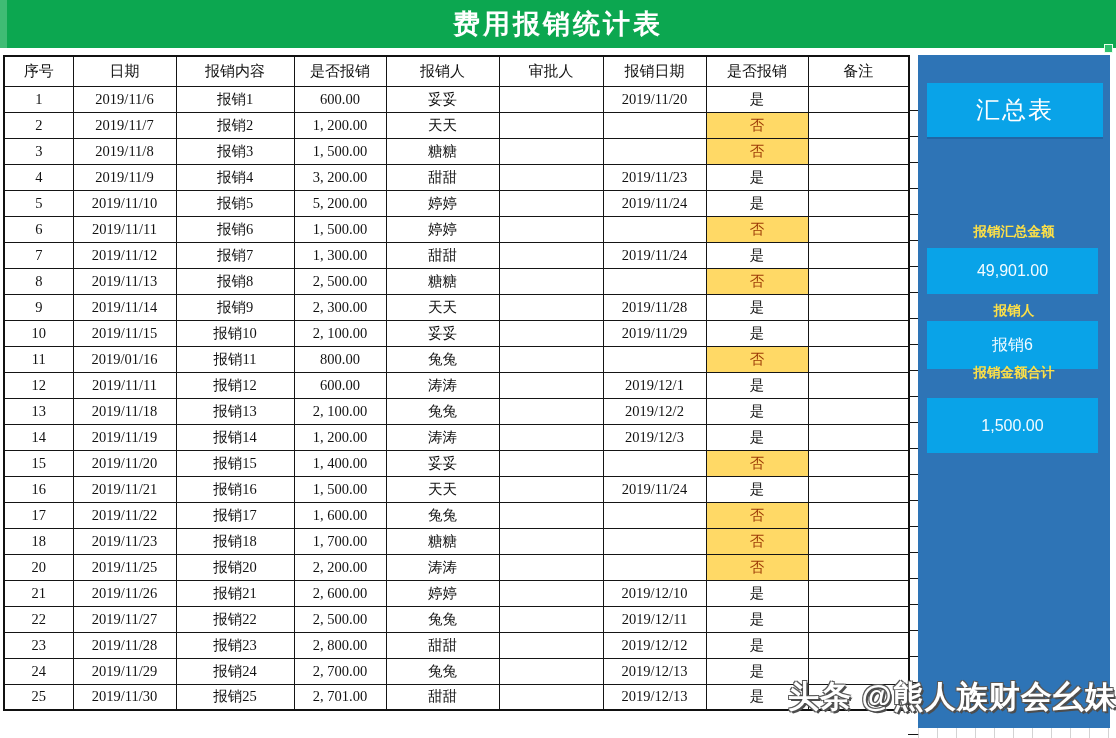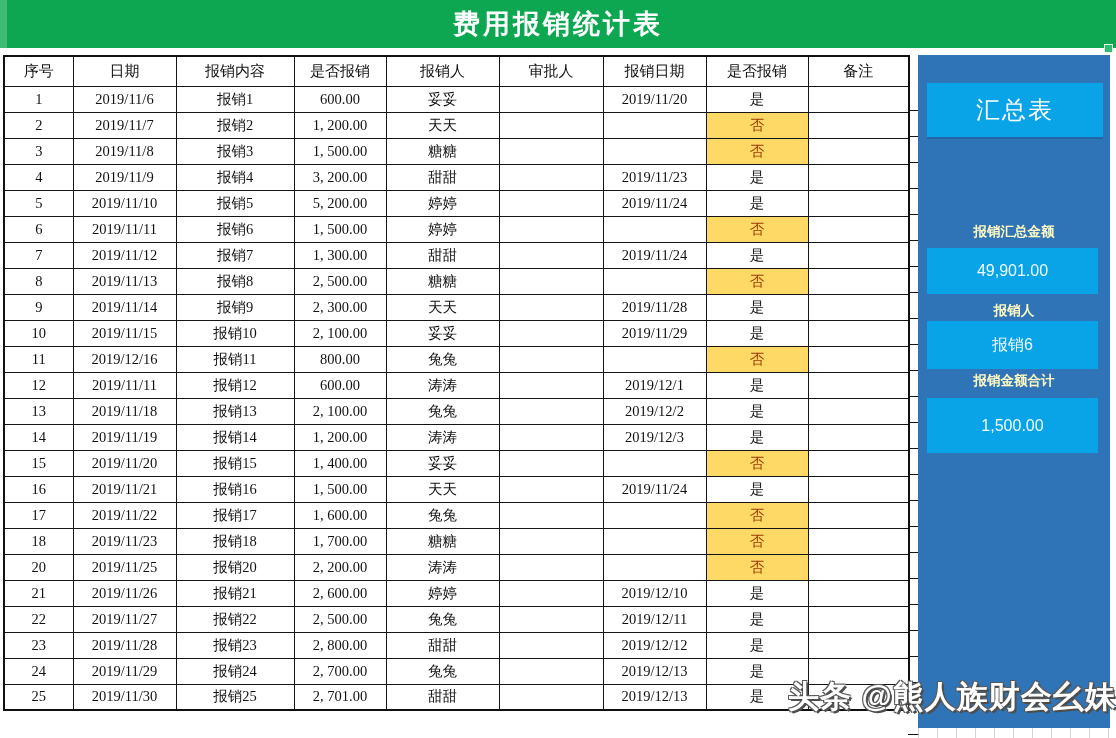--- a/index.html
+++ b/index.html
@@ -95,25 +95,25 @@
     color: #ffffff;
     cursor: default;
     box-shadow: 0 2px 0 rgba(0,60,110,0.25);
   }
   .sb-label {
     position: absolute;
     left: 0; width: 192px;
     text-align: center;
     font-size: 13.5px;
     font-weight: bold;
-    color: #fef9c3;
+    color: #fde047;
   }
   .sb-label.l1 { top: 168px; }
   .sb-label.l2 { top: 247px; }
-  .sb-label.l3 { top: 317px; }
+  .sb-label.l3 { top: 309px; }
   .sb-value {
     position: absolute;
     left: 9px; width: 171px;
     background: var(--button-bg, #09a3e8);
     display: flex; align-items: center; justify-content: center;
     font-size: 16px;
     color: #f2fbff;
   }
   .sb-value.v1 { top: 193px; height: 46px; }
   .sb-value.v2 { top: 266px; height: 48px; }
@@ -290,21 +290,21 @@
           <td>报销10</td>
           <td>2, 100.00</td>
           <td>妥妥</td>
           <td></td>
           <td>2019/11/29</td>
           <td>是</td>
           <td></td>
         </tr>
         <tr>
           <td>11</td>
-          <td>2019/12/16</td>
+          <td>2019/01/16</td>
           <td>报销11</td>
           <td>800.00</td>
           <td>兔兔</td>
           <td></td>
           <td></td>
           <td class="no">否</td>
           <td></td>
         </tr>
         <tr>
           <td>12</td>

